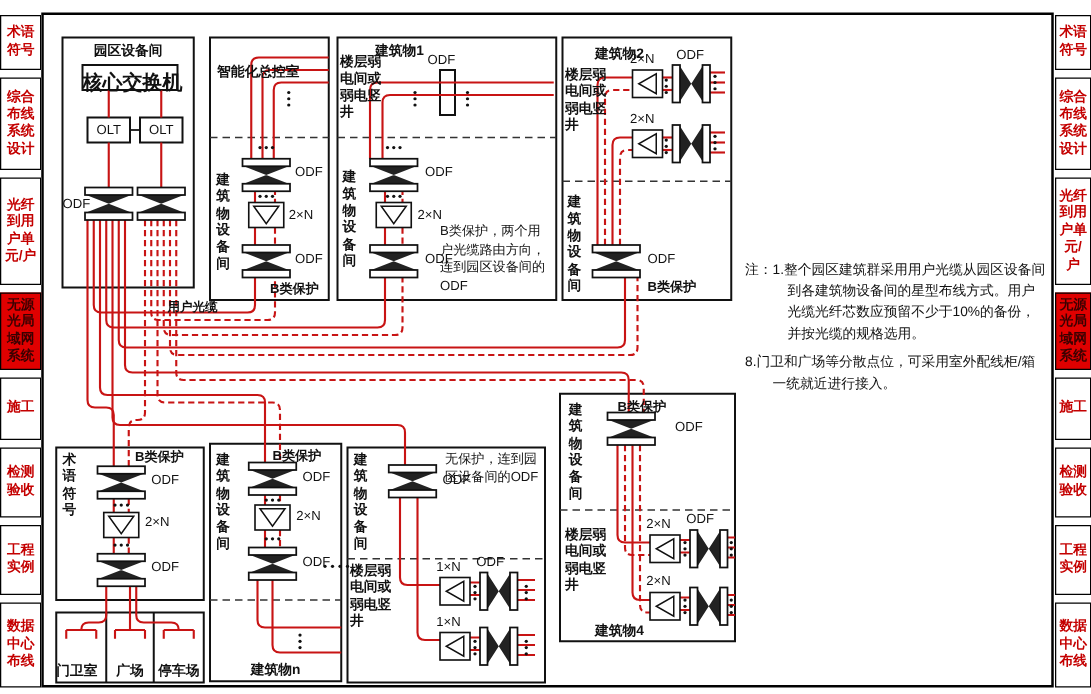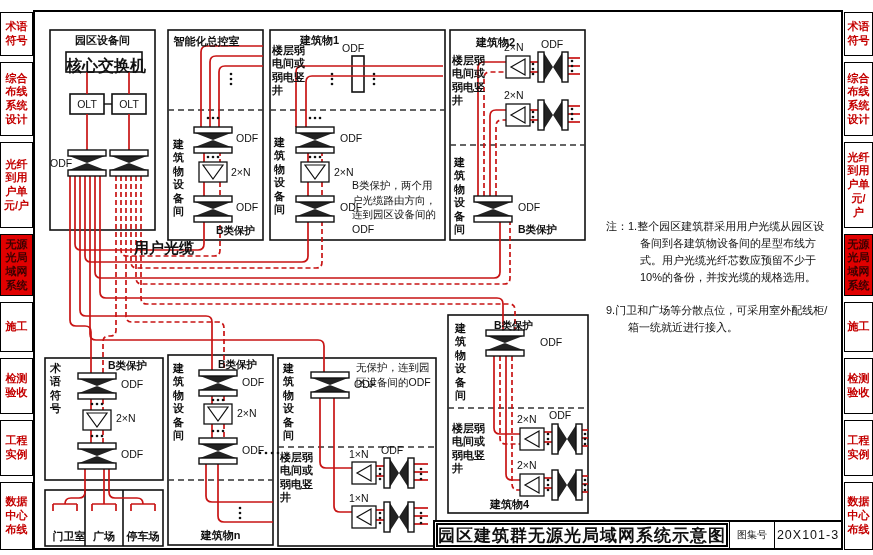--- a/index.html
+++ b/index.html
@@ -18,21 +18,21 @@
   
   .lbl{position:absolute;font-size:11px;font-weight:700;white-space:nowrap;color:#111;}
   .sm{font-size:10.5px;font-weight:400;}
   .ctr{text-align:center;}
   .vcol{position:absolute;width:13px;font-size:11px;font-weight:700;line-height:1.22;
         word-break:break-all;white-space:normal;color:#111;}
   .vcol2{width:36px;}
   .blocknote{position:absolute;font-size:10.5px;font-weight:400;line-height:1.4;color:#111;white-space:normal;}
   
   .notes{position:absolute;left:590px;top:202px;width:254px;font-size:11px;line-height:1.55;color:#111;}
-  .note{margin:16px;padding-left:22px;text-indent:-22px;}
+  .note{margin:6px;padding-left:22px;text-indent:-22px;}
   .note.first{padding-left:34px;text-indent:-34px;}
   
   .titlebar{position:absolute;left:433px;top:520px;width:410px;height:30px;border:2px solid #000;
             box-sizing:border-box;display:flex;background:#fff;}
   .tb-title{flex:0 0 282px;border:2px solid #000;margin:1px;display:flex;align-items:center;justify-content:center;
             font-size:17px;font-weight:700;letter-spacing:1px;white-space:nowrap;}
   .tb-atlas{flex:0 0 44px;border-left:1.6px solid #000;display:flex;align-items:center;justify-content:center;
             font-size:10px;}
   .tb-no{flex:1;border-left:1.6px solid #000;display:flex;align-items:center;justify-content:center;
          font-size:12.5px;letter-spacing:1px;}
@@ -329,23 +329,23 @@
     <div class="scell" style="height:56px">检测验收</div>
     <div class="scell" style="height:56px">工程实例</div>
     <div class="scell" style="height:68px">数据中心布线</div>
   </div>
 
   <div class="lbl ctr" style="left:50px;top:33px;width:105px">园区设备间</div>
   <div class="lbl ctr" style="left:66px;top:56px;width:76px;font-size:16px">核心交换机</div>
   <div class="lbl ctr sm" style="left:70px;top:98px;width:34px">OLT</div>
   <div class="lbl ctr sm" style="left:112px;top:98px;width:34px">OLT</div>
   <div class="lbl sm" style="left:50px;top:157px">ODF</div>
-  <div class="lbl" style="left:134px;top:239px;font-size:15px">用户光缆</div>
-
-  <div class="lbl ctr" style="left:168px;top:34px;width:77px">智能化总控室</div>
+  <div class="lbl" style="left:134px;top:239px;font-size:10px">用户光缆</div>
+
+  <div class="lbl ctr" style="left:168px;top:50px;width:77px">智能化总控室</div>
   <div class="vcol" style="left:173px;top:138px">建筑物设备间</div>
   <div class="lbl sm" style="left:236px;top:132px">ODF</div>
   <div class="lbl sm" style="left:231px;top:166px">2×N</div>
   <div class="lbl sm" style="left:236px;top:201px">ODF</div>
   <div class="lbl" style="left:216px;top:224px;font-size:10.5px">B类保护</div>
 
   <div class="lbl" style="left:300px;top:33px">建筑物1</div>
   <div class="vcol vcol2" style="left:272px;top:44px">楼层弱电间或弱电竖井</div>
   <div class="lbl sm" style="left:342px;top:42px">ODF</div>
   <div class="vcol" style="left:274px;top:136px">建筑物设备间</div>
@@ -378,36 +378,31 @@
   <div class="lbl sm" style="left:381px;top:444px">ODF</div>
   <div class="lbl sm" style="left:349px;top:492px">1×N</div>
 
   <div class="lbl" style="left:494px;top:319px;font-size:10.5px">B类保护</div>
   <div class="lbl sm" style="left:540px;top:336px">ODF</div>
   <div class="vcol" style="left:455px;top:322px">建筑物设备间</div>
   <div class="vcol vcol2" style="left:452px;top:422px">楼层弱电间或弱电竖井</div>
   <div class="lbl sm" style="left:517px;top:413px">2×N</div>
   <div class="lbl sm" style="left:549px;top:409px">ODF</div>
   <div class="lbl sm" style="left:517px;top:459px">2×N</div>
-  <div class="lbl" style="left:490px;top:497px">建筑物4</div>
+  <div class="lbl" style="left:476px;top:497px">建筑物4</div>
 
   <div class="vcol" style="left:50px;top:362px">术语符号</div>
   <div class="lbl" style="left:108px;top:359px;font-size:10.5px">B类保护</div>
   <div class="lbl sm" style="left:121px;top:378px">ODF</div>
   <div class="lbl sm" style="left:116px;top:412px">2×N</div>
   <div class="lbl sm" style="left:121px;top:448px">ODF</div>
 
-  <div class="lbl ctr" style="left:45px;top:529px;width:48px">门卫室</div>
+  <div class="lbl ctr" style="left:45px;top:529px;width:20px">门卫室</div>
   <div class="lbl ctr" style="left:85px;top:529px;width:38px">广场</div>
   <div class="lbl ctr" style="left:123px;top:529px;width:40px">停车场</div>
 
   <div class="notes">
     <p class="note first"><span>注：</span><span>1.整个园区建筑群采用用户光缆从园区设备间到各建筑物设备间的星型布线方式。用户光缆光纤芯数应预留不少于10%的备份，并按光缆的规格选用。</span></p>
-    <p class="note">9.门卫和广场等分散点位，可采用室外配线柜/箱一统就近进行接入。</p>
+    <p class="note">8.门卫和广场等分散点位，可采用室外配线柜/箱一统就近进行接入。</p>
   </div>
 
-  <div class="titlebar">
-    <div class="tb-title">园区建筑群无源光局域网系统示意图</div>
-    <div class="tb-atlas">图集号</div>
-    <div class="tb-no">20X101-3</div>
-  </div>
 
 </div>
 
 </body></html>

